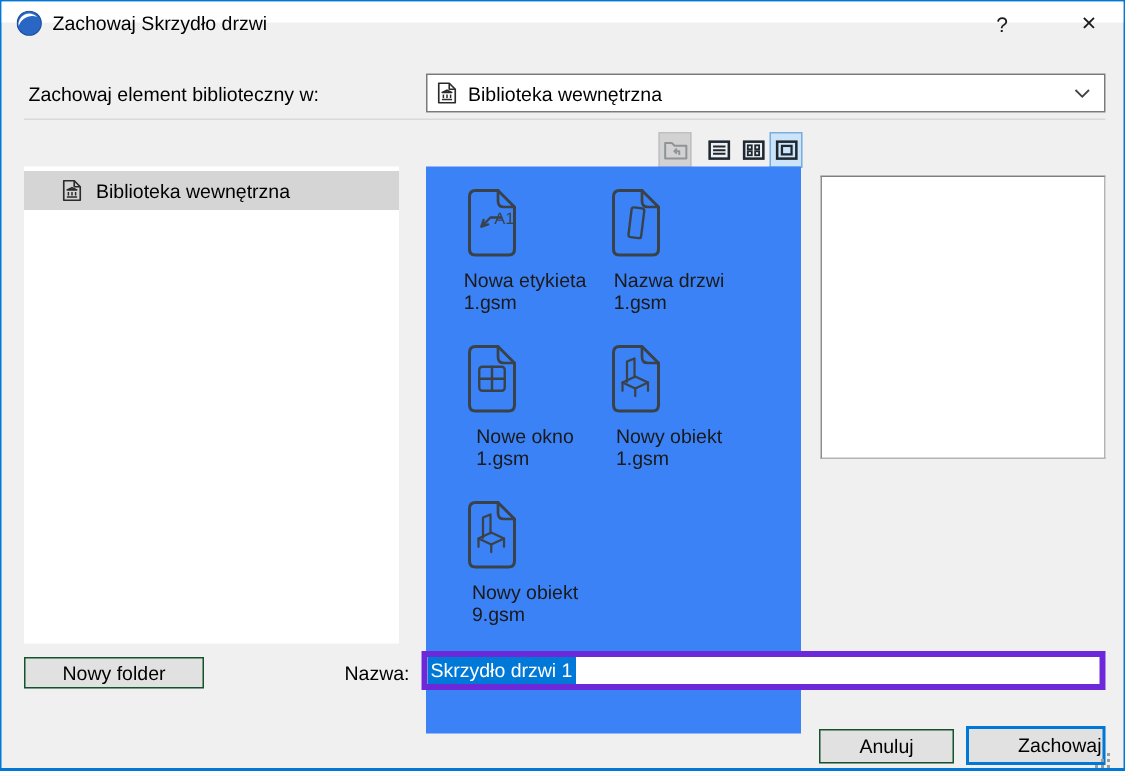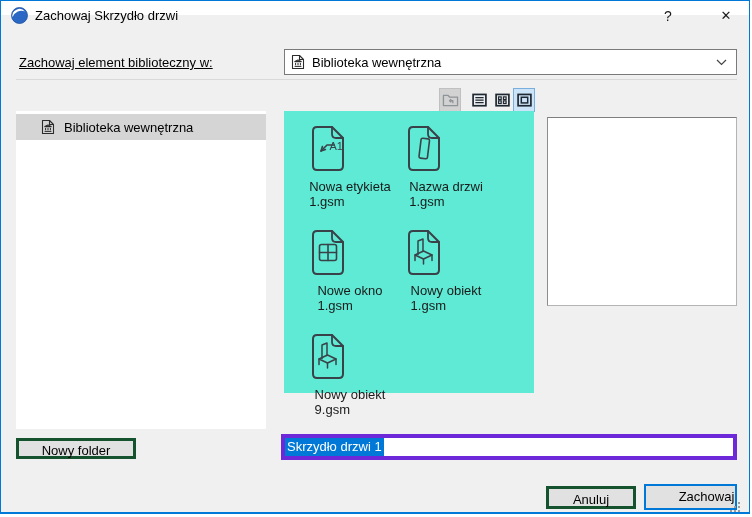--- a/index.html
+++ b/index.html
@@ -14,21 +14,21 @@
 
   
   .titlebar { position:absolute; left:0; top:0; width:100%; height:14px; background:#ffffff; }
   .app-icon { position:absolute; left:10px; top:6px; width:17px; height:17px; }
   .title-text { position:absolute; left:34px; top:0; line-height:30px; font-size:13px; color:#000; white-space:nowrap; }
   .cap-btn { position:absolute; top:0; height:30px; text-align:center; line-height:30px; font-size:14px; color:#1a1a1a; cursor:default; }
   .help-btn { left:644px; width:46px; }
   .close-btn { left:702px; width:46px; font-size:13px; }
 
   
-  .save-to-label { position:absolute; left:18px; top:49px; height:26px; line-height:26px; white-space:nowrap;text-decoration:underline; }
+  .save-to-label { position:absolute; left:18px; top:49px; height:26px; line-height:26px; white-space:nowrap; }
   .combobox {
     position:absolute; left:283px; top:48px; width:453px; height:26px;
     background:#fff; border:1px solid #7a7a7a; display:flex; align-items:center;
   }
   .combobox .lib-icon { margin-left:5px; flex:0 0 auto; }
   .combobox .combo-text { margin-left:6px; flex:1 1 auto; white-space:nowrap; overflow:hidden; }
   .combobox .chevron { flex:0 0 auto; margin-right:9px; }
 
   .divider { position:absolute; left:15px; top:78px; width:721px; height:1px; background:#d9d9d9; }
 
@@ -43,34 +43,34 @@
 
   
   .left-panel { position:absolute; left:15px; top:110px; width:250px; height:318px; background:#fff; }
   .tree-row {
     position:absolute; left:0; top:3px; width:250px; height:26px;
     display:flex; align-items:center; background:#d5d5d5;
   }
   .tree-row .lib-icon { margin-left:24px; }
   .tree-row .tree-label { margin-left:8px; white-space:nowrap; }
 
-  .middle-panel { position:absolute; left:283px; top:110px; width:250px; height:282px; background:#5eead4; }
+  .middle-panel { position:absolute; left:283px; top:110px; width:250px; height:378px; background:#3b82f6; }
 
   .file-item { position:absolute; width:94px; height:100px; display:flex; flex-direction:column; align-items:center; }
   .file-item .glyph { flex:0 0 auto; }
   .file-label { margin-top:7px; text-align:left; line-height:15px; white-space:nowrap; color:#1a1a1a;margin-left:44px; }
 
   .preview-panel {
     position:absolute; left:546px; top:116px; width:190px; height:189px;
     background:#fff; border:1px solid #b4b4b4; border-top-color:#7f7f7f; border-left-color:#8d8d8d;
   }
 
   
   .btn {
-    position:absolute; background:#e1e1e1; border:3px solid #14532d;
+    position:absolute; background:#e1e1e1; border:1px solid #14532d;
     text-align:center; font-size:13px; color:#000;
   }
   .new-folder-btn { left:15px; top:437px; width:120px; height:21px; line-height:19px; }
   .name-label { position:absolute; left:190px; top:437px; width:82px; text-align:right; line-height:21px; white-space:nowrap; }
   .name-input {
     position:absolute; left:280px; top:433px; width:456px; height:26px;
     background:#fff; border:4px solid #6d28d9; display:flex; align-items:center; overflow:hidden;
   }
   .name-input .selected-text { background:#0078d7; color:#fff; padding:1px 2px 2px 2px; white-space:nowrap; }
 
@@ -223,20 +223,21 @@
         <div>Nowy obiekt</div>
         <div>9.gsm</div>
       </div>
     </div>
 
   </div>
 
   <div class="preview-panel"></div>
 
   <div class="btn new-folder-btn">Nowy folder</div>
+  <div class="name-label">Nazwa:</div>
   <div class="name-input">
     <span class="selected-text">Skrzydło drzwi 1</span>
   </div>
 
   <div class="btn cancel-btn">Anuluj</div>
   <div class="btn save-btn">Zachowaj</div>
 
   <svg class="resize-grip" viewBox="0 0 16 16">
     <g fill="#9c9c9c">
       <rect x="11" y="3" width="2" height="2"></rect>

